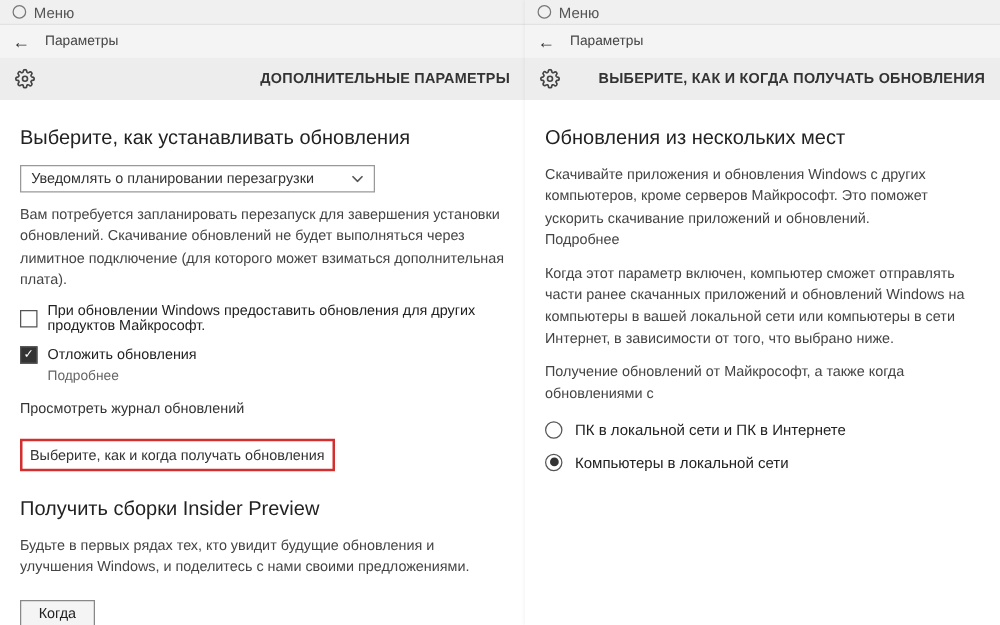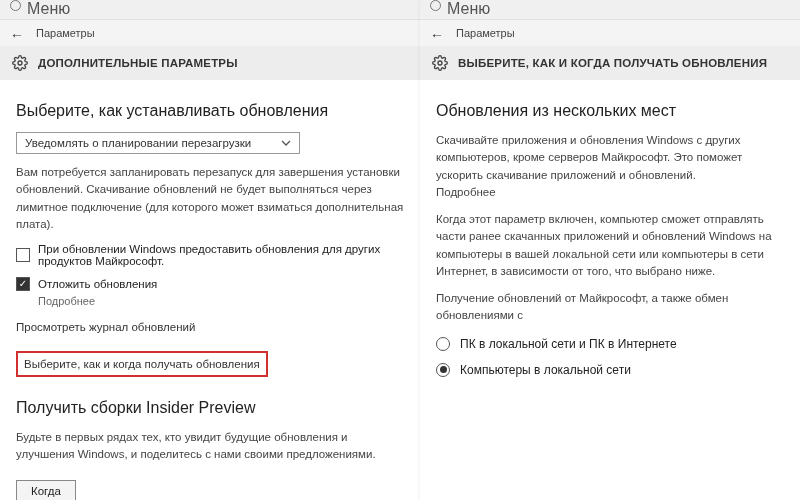--- a/index.html
+++ b/index.html
@@ -12,23 +12,23 @@
     width: 800px;
     height: 500px;
     overflow: hidden;
     position: relative;
   }
   .menu-bar {
     background: #f0f0f0;
     height: 20px;
     border-bottom: 1px solid #e2e2e2;
     display: flex;
-    align-items: flex-start;
+    align-items: center;
     padding: 0 10px;
-    font-size: 16px;
+    font-size: 12px;
     color: #555;
   }
   .menu-bar .o-icon {
     width: 11px; height: 11px;
     border: 1.5px solid #777;
     border-radius: 50%;
     margin-right: 6px;
     display: inline-block;
   }
   .left-pane {
@@ -62,20 +62,21 @@
   .topbar-title {
     font-size: 11px;
     color: #444;
   }
   .header {
     background: #ededed;
     height: 34px;
     display: flex;
     align-items: center;
     padding: 0 12px;
+    justify-content: space-between;
   }
   .gear-icon {
     width: 16px; height: 16px;
     margin-right: 10px;
   }
   .header-title {
     font-size: 11.5px;
     font-weight: 600;
     color: #333;
     letter-spacing: 0.2px;
@@ -290,21 +291,21 @@
     <div class="section-title">Обновления из нескольких мест</div>
 
     <div class="para">
       <span>Скачивайте приложения и обновления Windows с других компьютеров, кроме серверов Майкрософт. Это поможет ускорить скачивание приложений и обновлений.</span><br>
       <span>Подробнее</span>
     </div>
 
     <div class="para">Когда этот параметр включен, компьютер сможет отправлять части ранее скачанных приложений и обновлений Windows на компьютеры в вашей локальной сети или компьютеры в сети Интернет, в зависимости от того, что выбрано ниже.</div>
 
 
-    <div class="para" style="margin-bottom:4px;">Получение обновлений от Майкрософт, а также обмен обновлениями с</div>
+    <div class="para" style="margin-bottom:4px;">Получение обновлений от Майкрософт, а также когда обновлениями с</div>
 
     <div class="radio-row">
       <span class="radio"></span>
       <span>ПК в локальной сети и ПК в Интернете</span>
     </div>
 
     <div class="radio-row">
       <span class="radio selected"></span>
       <span>Компьютеры в локальной сети</span>
     </div>

